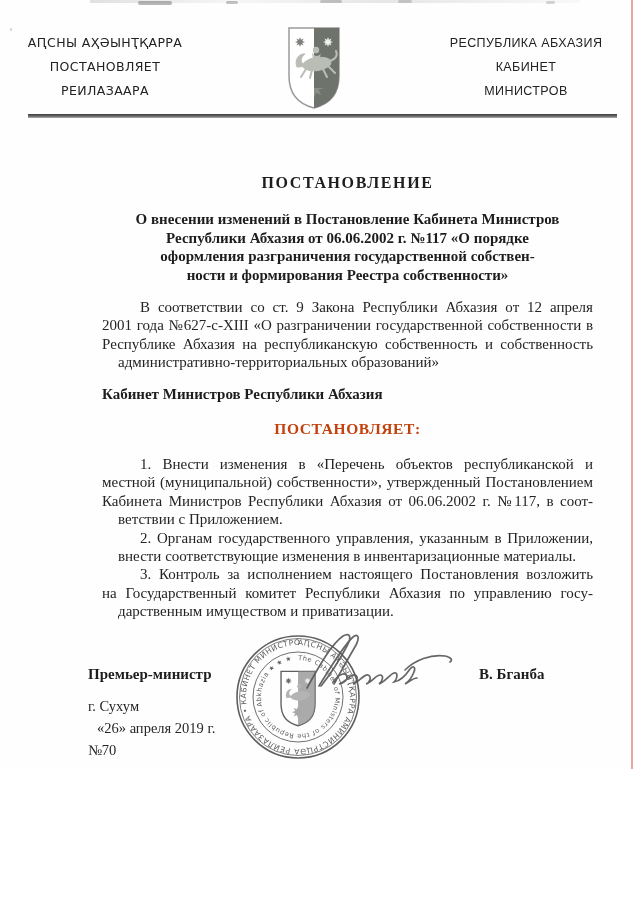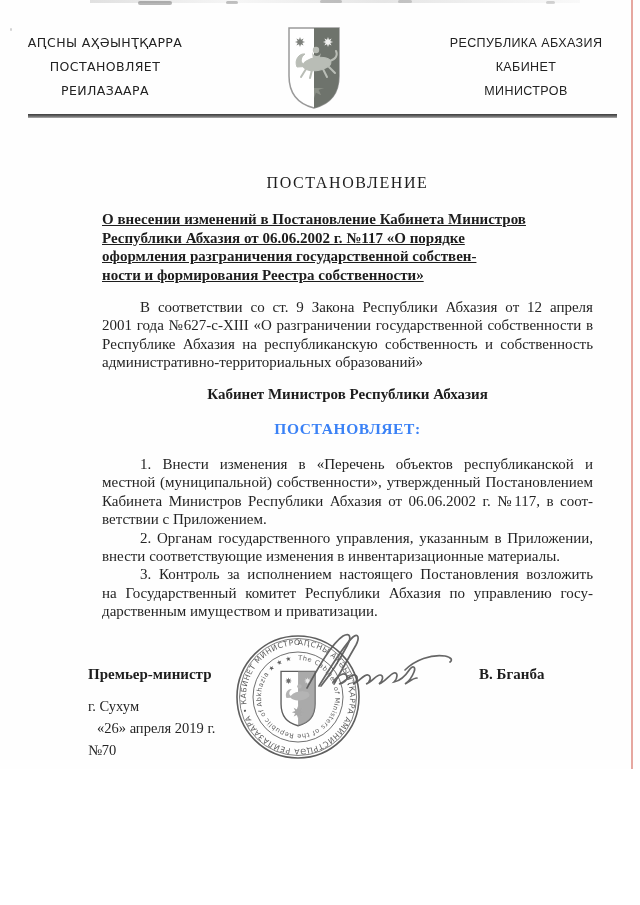--- a/index.html
+++ b/index.html
@@ -25,32 +25,32 @@
     position:absolute;top:31px;text-align:center;
     font-size:12.5px;line-height:24px;letter-spacing:.4px;color:#222;
   }
   .hdr-left{left:14px;width:182px;font-family:"DejaVu Sans",sans-serif;}
   .hdr-right{left:438px;width:176px;font-family:"Liberation Sans","DejaVu Sans",sans-serif;text-align:center;}
   .arms{position:absolute;left:286px;top:26px;}
   .rule{position:absolute;left:28px;top:114px;width:589px;height:4px;
     background:linear-gradient(#3c3c3c,#6a6a6a 55%,#b0b0b0);}
   
   .col{position:absolute;left:102px;width:491px;}
-  .title{top:174px;text-align:center;font-weight:normal;font-size:16px;
+  .title{top:174px;text-align:center;font-weight:bold;font-size:16px;
     letter-spacing:1.6px;color:#1d1d1d;}
-  .subject{top:210px;text-align:left;font-weight:bold;font-size:15px;
-    line-height:18.5px;color:#1d1d1d;text-decoration:underline;}
+  .subject{top:210px;text-align:center;font-weight:bold;font-size:15px;
+    line-height:18.5px;color:#1d1d1d;}
   .preamble{top:298px;}
   .bodytext{font-size:15px;line-height:18.4px;color:#242424;}
   .jl{text-align:justify;text-align-last:justify;}
-  .jl-end{text-align:left;text-align-last:left;}
+  .jl-end{text-align:left;text-align-last:left;margin-left:16px;}
   .ind{text-indent:38px;}
-  .org{top:386px;text-align:center;font-weight:bold;font-size:15px;color:#1d1d1d;}
+  .org{top:386px;font-weight:bold;font-size:15px;color:#1d1d1d;}
   .resolves{top:420px;text-align:center;font-weight:bold;font-size:15.5px;
-    letter-spacing:.6px;color:#3b82f6;}
+    letter-spacing:.6px;color:#c2410c;}
   .items{top:455px;}
   
   .sig-role{position:absolute;left:88px;top:666px;font-weight:bold;font-size:15px;color:#1d1d1d;}
   .sig-name{position:absolute;left:479px;top:666px;font-weight:bold;font-size:15px;color:#1d1d1d;}
   .f-city{position:absolute;left:88px;top:698px;font-size:14.5px;}
   .f-date{position:absolute;left:88px;top:720px;font-size:14.5px;margin-left:9px;}
   .f-num{position:absolute;left:88px;top:742px;font-size:14.5px;}
   .stamp{position:absolute;left:233px;top:632px;opacity:.85;}
   .scribble{position:absolute;left:293px;top:628px;opacity:.9;}
   .stamp-txt{font-family:"DejaVu Sans",sans-serif;fill:#3f3f3f;letter-spacing:.5px;}

